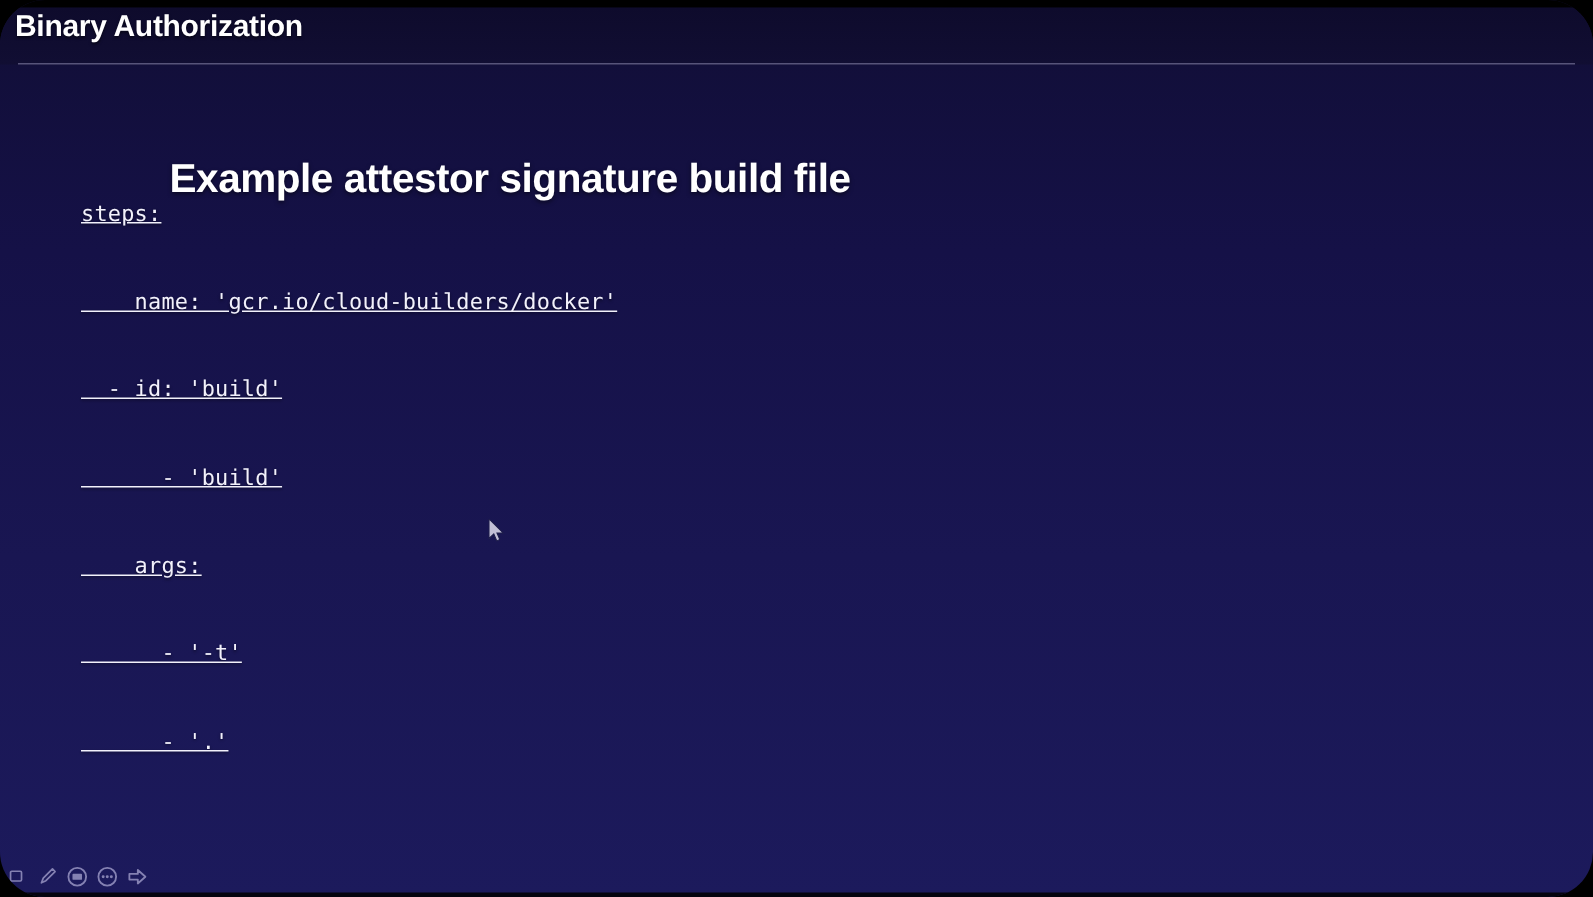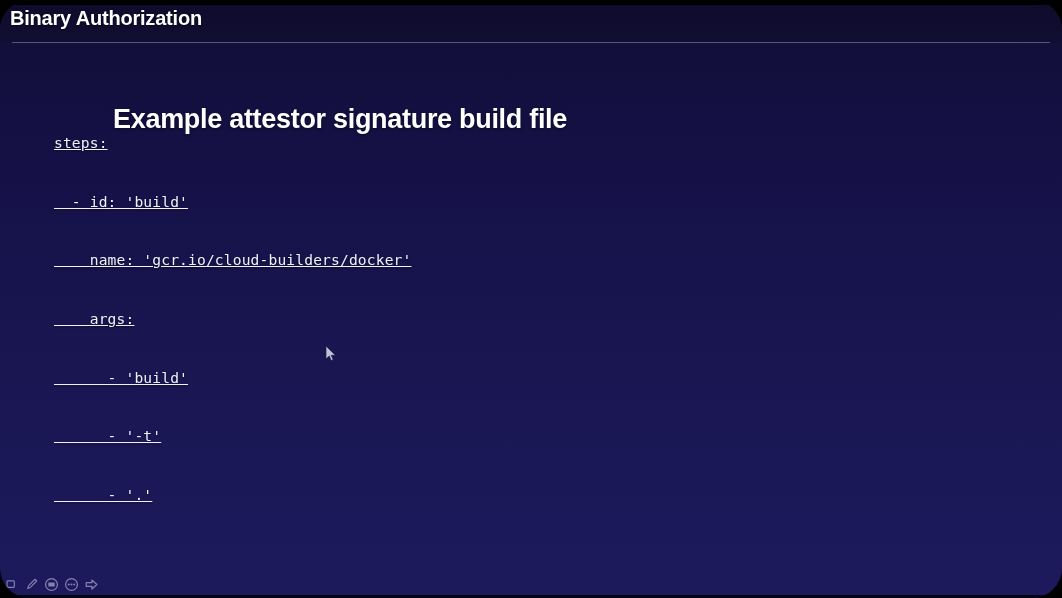--- a/index.html
+++ b/index.html
@@ -152,24 +152,24 @@
 
   <div class="header">
     <div class="header-title">Binary Authorization</div>
   </div>
   <div class="header-divider"></div>
 
   <div class="slide-heading">Example attestor signature build file</div>
 
   <div class="code-block">
     <div class="code-line">steps:</div>
+    <div class="code-line">    name: 'gcr.io/cloud-builders/docker'</div>
     <div class="code-line">  - id: 'build'</div>
-    <div class="code-line">    name: 'gcr.io/cloud-builders/docker'</div>
+    <div class="code-line">      - 'build'</div>
     <div class="code-line">    args:</div>
-    <div class="code-line">      - 'build'</div>
     <div class="code-line">      - '-t'</div>
     <div class="code-line">      - '.'</div>
     
     
     
     
     
     
     
     

